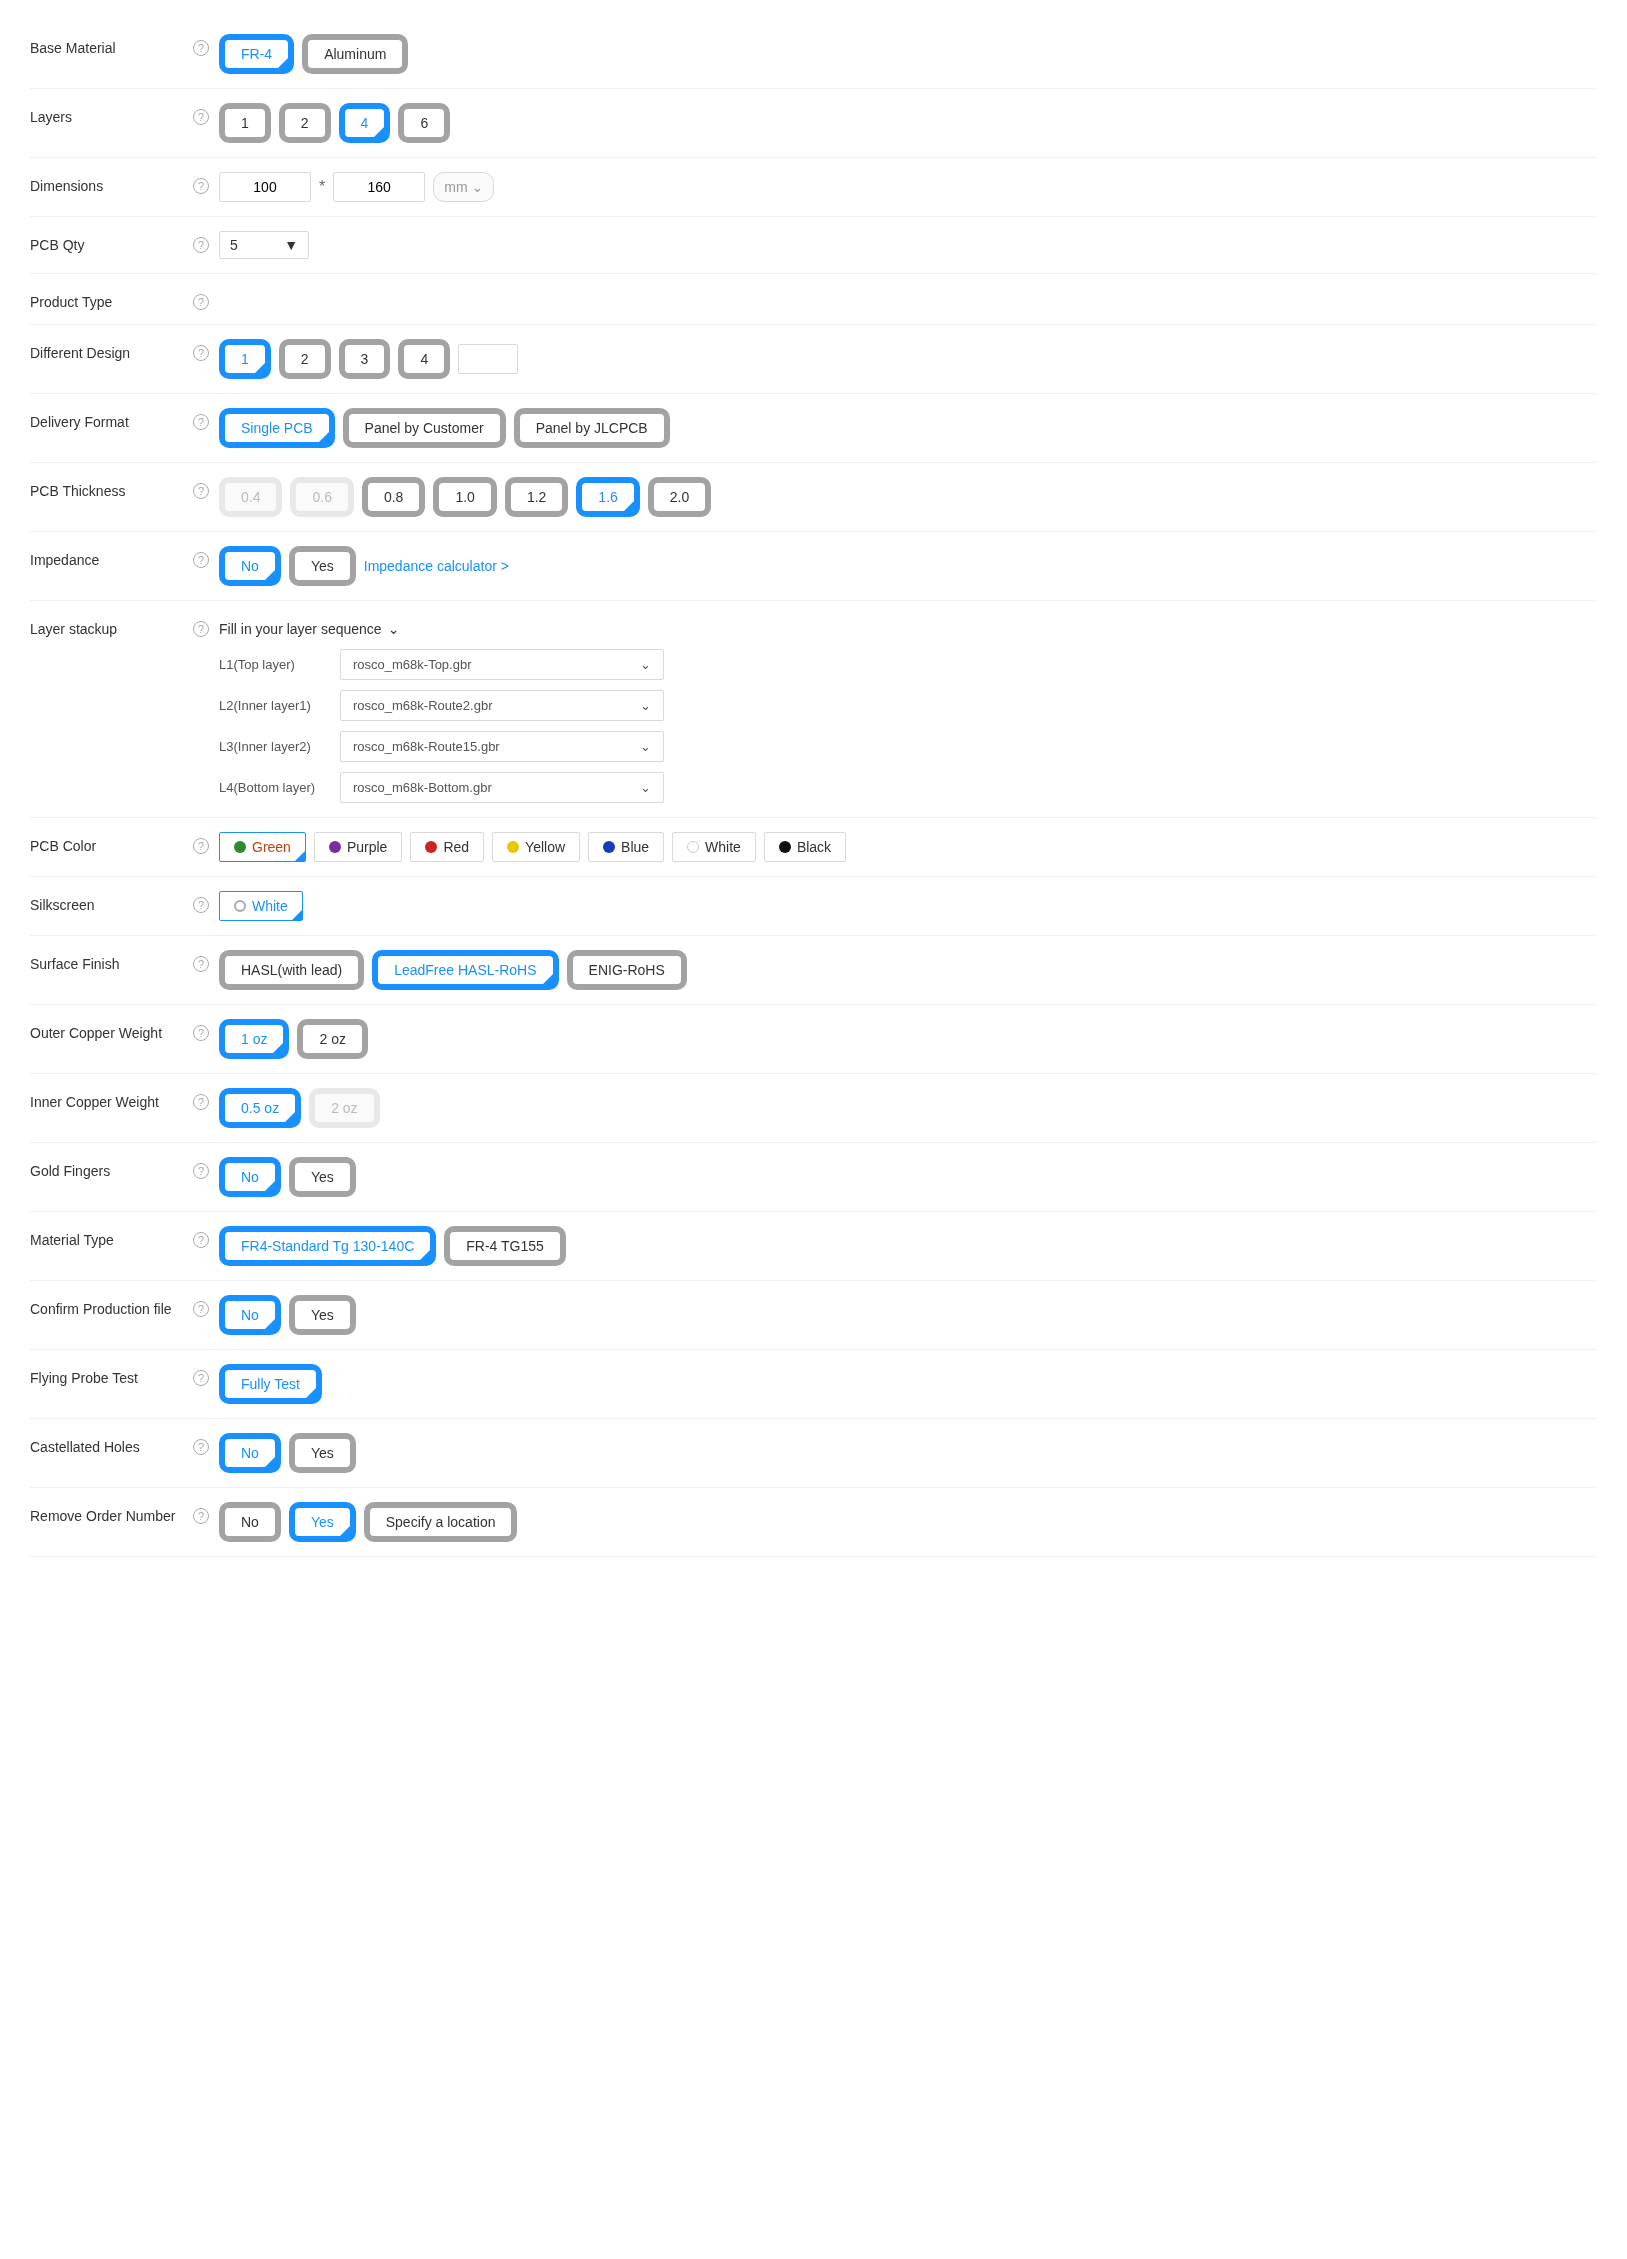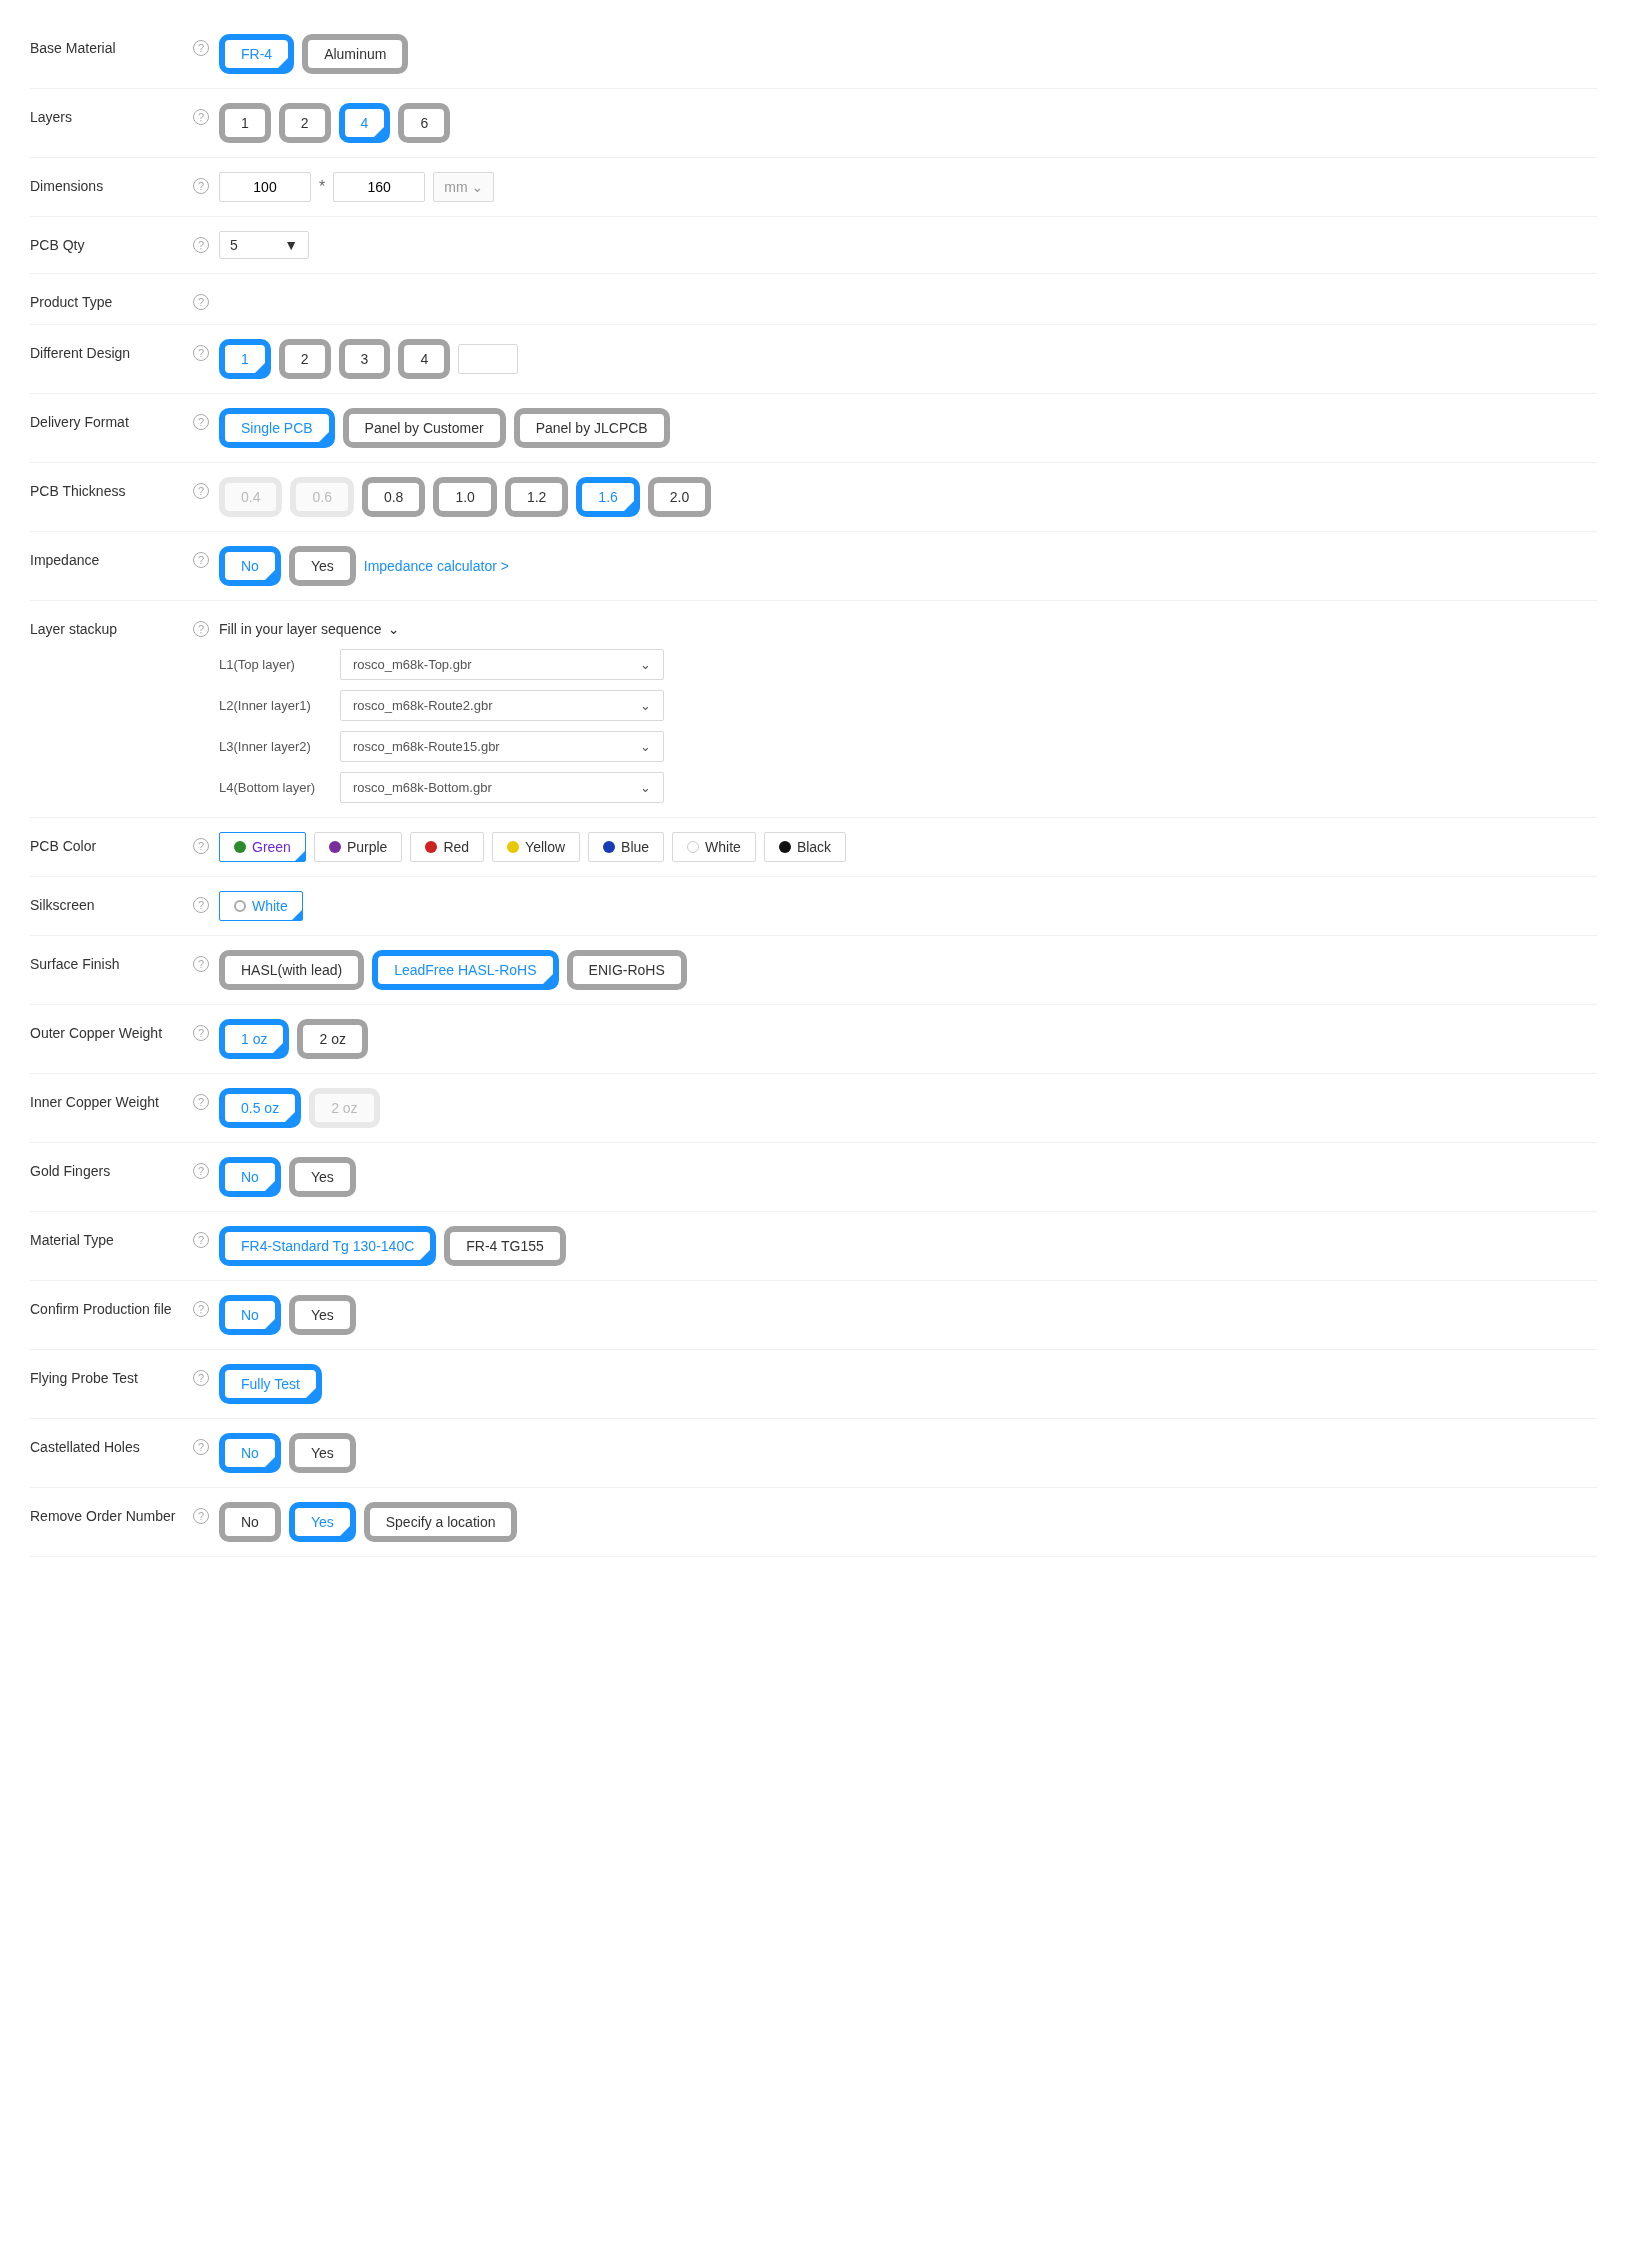--- a/index.html
+++ b/index.html
@@ -153,21 +153,21 @@
       padding: 6px 14px;
       border-radius: 2px;
       cursor: pointer;
       font-size: 14px;
       color: #333;
       position: relative;
       white-space: nowrap;
     }
     .color-btn.selected {
       border-color: #1890ff;
-      color: #6d28d9;
+      color: #c2410c;
     }
     .color-btn.selected::after {
       content: '';
       position: absolute;
       bottom: 0;
       right: 0;
       width: 0;
       height: 0;
       border-style: solid;
       border-width: 0 0 10px 10px;
@@ -216,21 +216,21 @@
       text-decoration: none;
     }
     .dimensions-row {
       display: flex;
       align-items: center;
       gap: 8px;
     }
     .dimensions-unit {
       border: 1px solid #d9d9d9;
       padding: 6px 10px;
-      border-radius: 2px;
+      border-radius: 11px;
       font-size: 14px;
       background: #fafafa;
       color: #999;
       display: flex;
       align-items: center;
       gap: 4px;
       cursor: pointer;
     }
   </style>
 </head>

